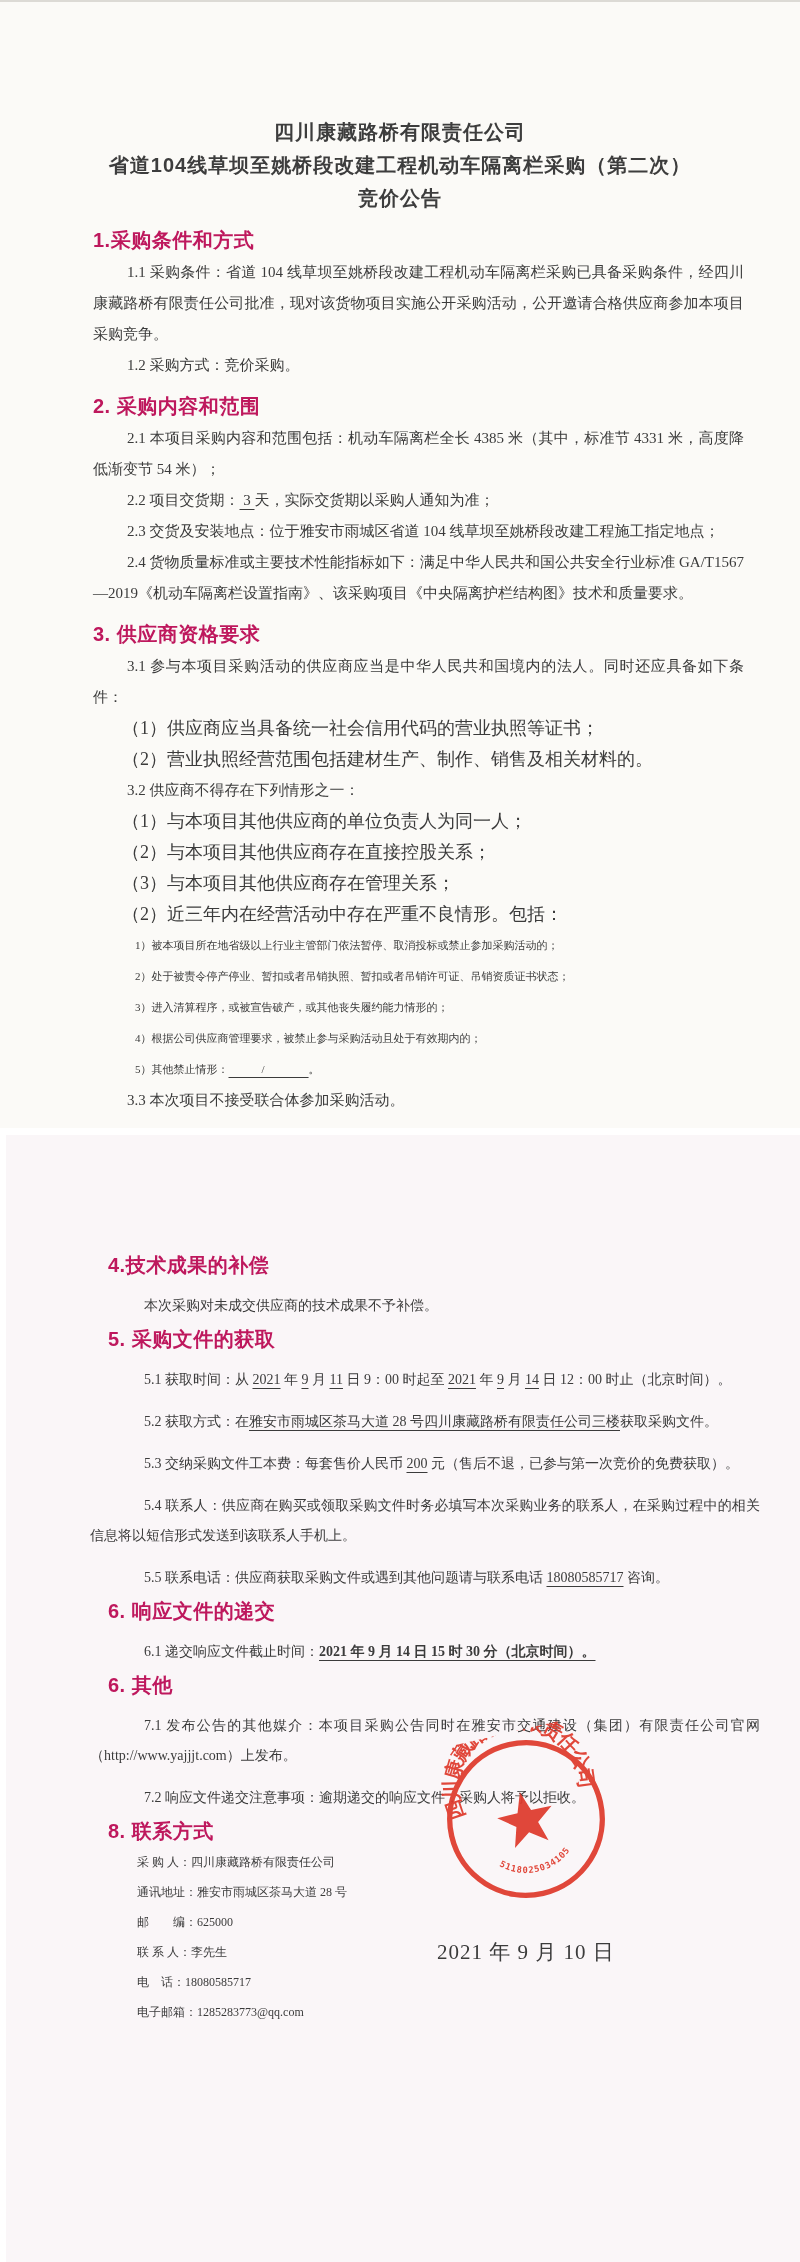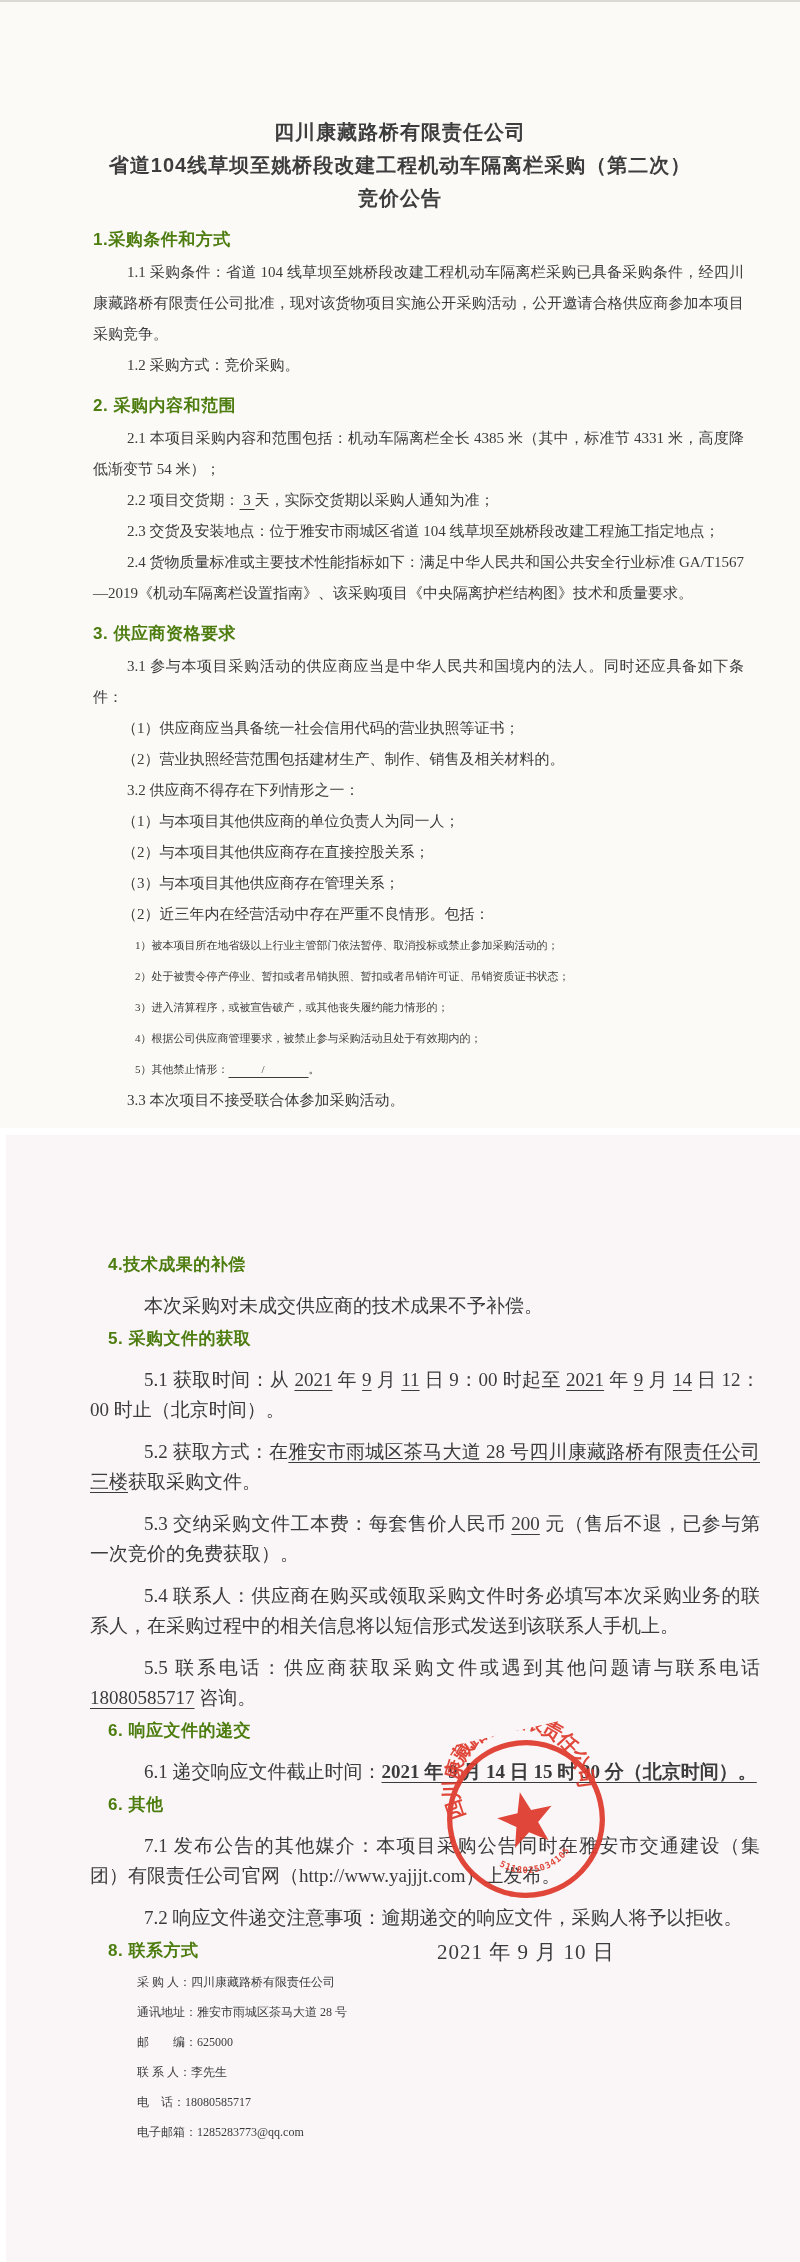--- a/index.html
+++ b/index.html
@@ -21,28 +21,28 @@
   }
   .line { }
   .title {
     font-family:"Liberation Sans","DejaVu Sans",sans-serif;
     font-weight:bold; font-size:20px; line-height:33px;
     letter-spacing:1px; text-align:center; color:#3d3d3d;
     margin:0 48px;
   }
   .heading {
     font-family:"Liberation Sans","DejaVu Sans",sans-serif;
-    font-weight:bold; font-size:17px; letter-spacing:0.5px; color:#4d7c0f;
+    font-weight:bold; font-size:20px; letter-spacing:0.5px; color:#be185d;
   }
   #page1 .heading { line-height:26px; margin:12px 56px 4px 93px; }
   #page1 .para  { font-size:15px; line-height:31px; margin:0 56px 0 93px; text-indent:34px; text-align:justify; }
-  #page1 .sub   { font-size:15px; line-height:31px; margin:0 56px 0 122px; text-align:justify; }
+  #page1 .sub   { font-size:18px; line-height:31px; margin:0 56px 0 122px; text-align:justify; }
   #page1 .sub2  { font-size:11px; line-height:31px; margin:0 56px 0 135px; text-align:justify; }
   #page2 .heading { line-height:28px; margin:4px 40px 2px 102px; }
-  #page2 .para  { font-size:19px; line-height:30px; margin:12px 40px 0 84px; text-indent:54px; text-align:justify; }
+  #page2 .para  { font-size:14px; line-height:30px; margin:12px 40px 0 84px; text-indent:54px; text-align:justify; }
   #page2 .contact { font-size:12px; line-height:30px; margin:0 40px 0 131px; }
   .u { text-decoration:underline; text-underline-offset:4px; }
   .b { font-weight:bold; }
   .date-line {
     position:absolute; left:431px; top:803px;
     font-size:21px; color:#3b3b3b; letter-spacing:1px;
   }
   .stamp {
     position:absolute; left:432px; top:596px;
     width:176px; height:176px;

